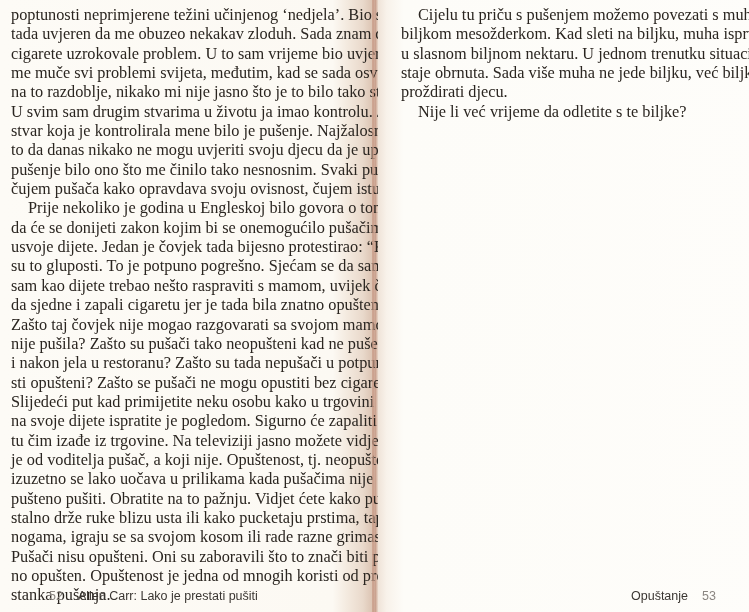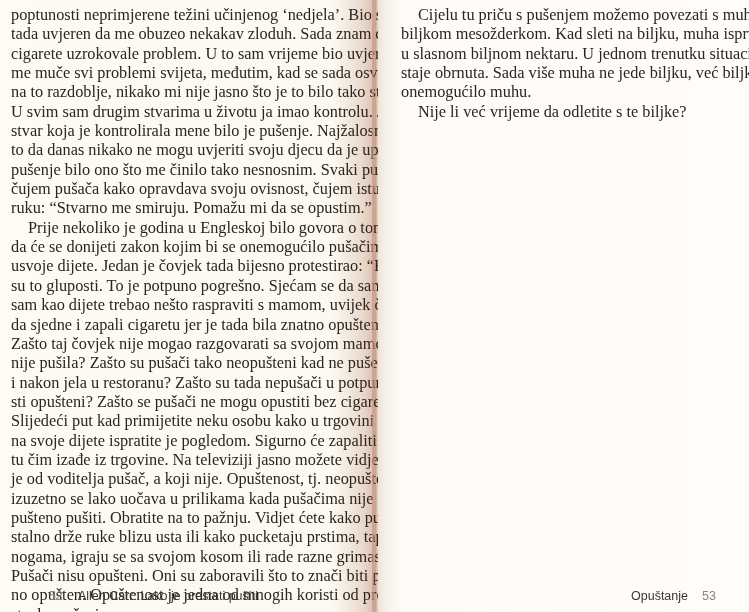--- a/index.html
+++ b/index.html
@@ -57,21 +57,20 @@
           <span class="line">poptunosti neprimjerene težini učinjenog ‘nedjela’. Bio sam</span>
           <span class="line">tada uvjeren da me obuzeo nekakav zloduh. Sada znam da su</span>
           <span class="line">cigarete uzrokovale problem. U to sam vrijeme bio uvjeren da</span>
           <span class="line">me muče svi problemi svijeta, međutim, kad se sada osvrnem</span>
           <span class="line">na to razdoblje, nikako mi nije jasno što je to bilo tako stresno.</span>
           <span class="line">U svim sam drugim stvarima u životu ja imao kontrolu. Jedina</span>
           <span class="line">stvar koja je kontrolirala mene bilo je pušenje. Najžalosnije je</span>
           <span class="line">to da danas nikako ne mogu uvjeriti svoju djecu da je upravo</span>
           <span class="line">pušenje bilo ono što me činilo tako nesnosnim. Svaki put kad</span>
           <span class="line">čujem pušača kako opravdava svoju ovisnost, čujem istu po-</span>
-          <span class="line last">ruku: “Stvarno me smiruju. Pomažu mi da se opustim.”</span>
         </div>
         <div class="para indent" style="text-indent: 0px;">
           <span class="line" style="padding-left: 17px;">Prije nekoliko je godina u Engleskoj bilo govora o tome</span>
           <span class="line">da će se donijeti zakon kojim bi se onemogućilo pušačima da</span>
           <span class="line">usvoje dijete. Jedan je čovjek tada bijesno protestirao: “Kakve li</span>
           <span class="line">su to gluposti. To je potpuno pogrešno. Sjećam se da sam, kada</span>
           <span class="line">sam kao dijete trebao nešto raspraviti s mamom, uvijek čekao</span>
           <span class="line">da sjedne i zapali cigaretu jer je tada bila znatno opuštenija”.</span>
           <span class="line">Zašto taj čovjek nije mogao razgovarati sa svojom mamom kad</span>
           <span class="line">nije pušila? Zašto su pušači tako neopušteni kad ne puše, čak</span>
@@ -99,19 +98,19 @@
     <div class="footer footer-right" style="left:253px;">
       <span>Opuštanje</span><span class="pnum">53</span>
     </div>
   </div>
   <div class="text-block right-text" id="right-body">
       <div class="para indent" style="text-indent: 0px;">
         <span class="line" style="padding-left: 17px;">Cijelu tu priču s pušenjem možemo povezati s muhom i</span>
         <span class="line">biljkom mesožderkom. Kad sleti na biljku, muha isprva uživa</span>
         <span class="line">u slasnom biljnom nektaru. U jednom trenutku situacija po-</span>
         <span class="line">staje obrnuta. Sada više muha ne jede biljku, već biljka počinje</span>
-        <span class="line last">onemogućilo muhu.</span>
+        <span class="line last">proždirati djecu.</span>
       </div>
       <div class="para indent" style="text-indent: 0px;">
         <span class="line last" style="padding-left: 17px;">Nije li već vrijeme da odletite s te biljke?</span>
       </div>
     </div>
 </div>
 
 </body></html>

